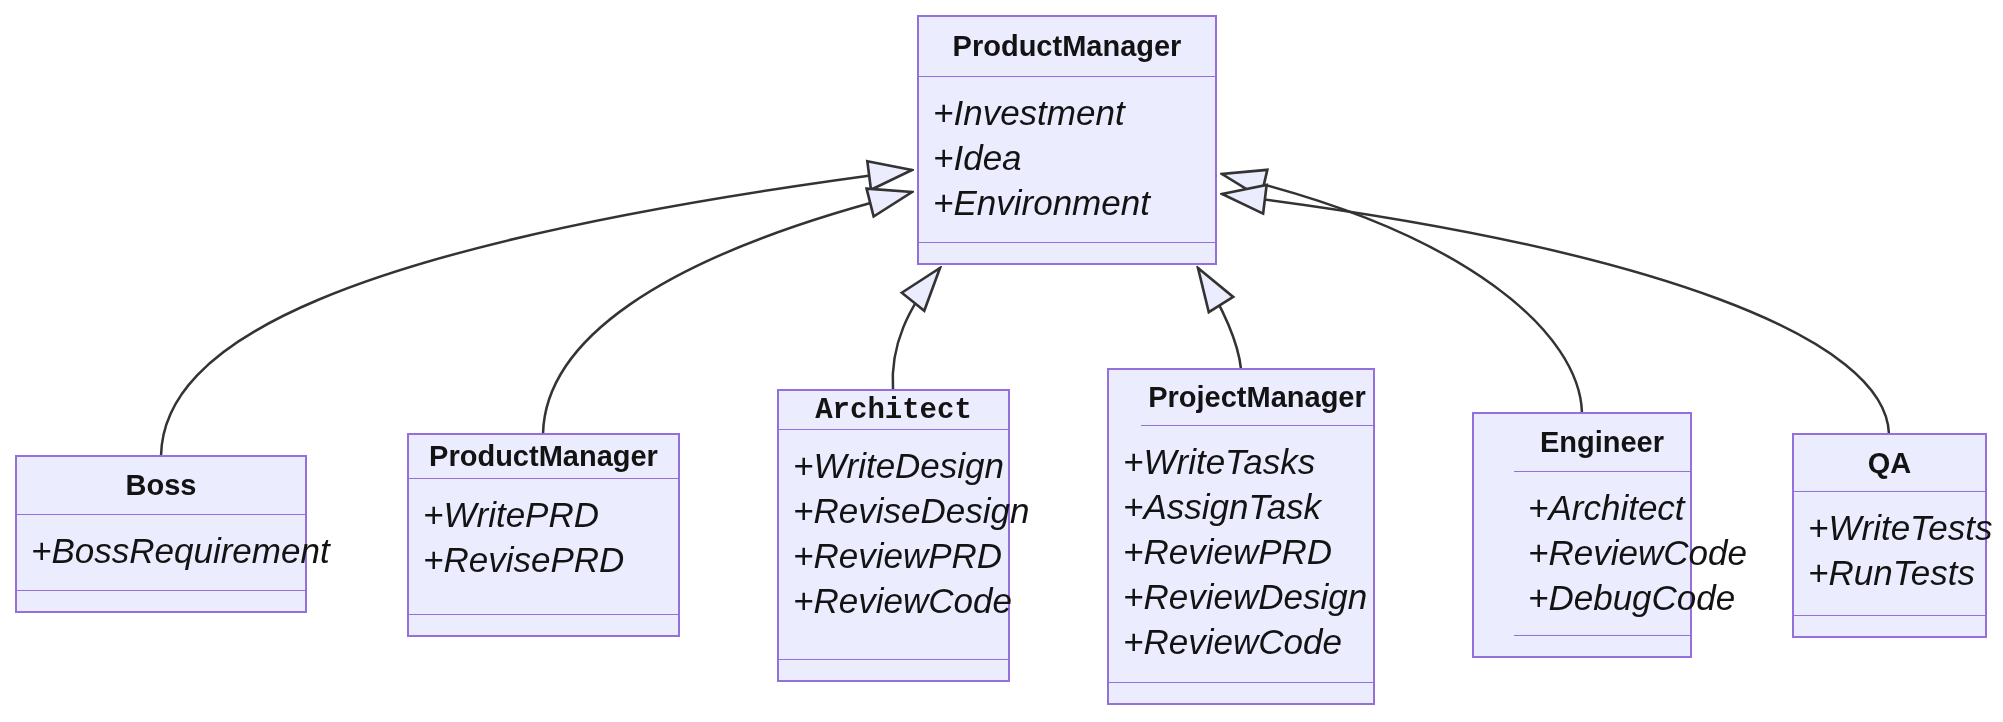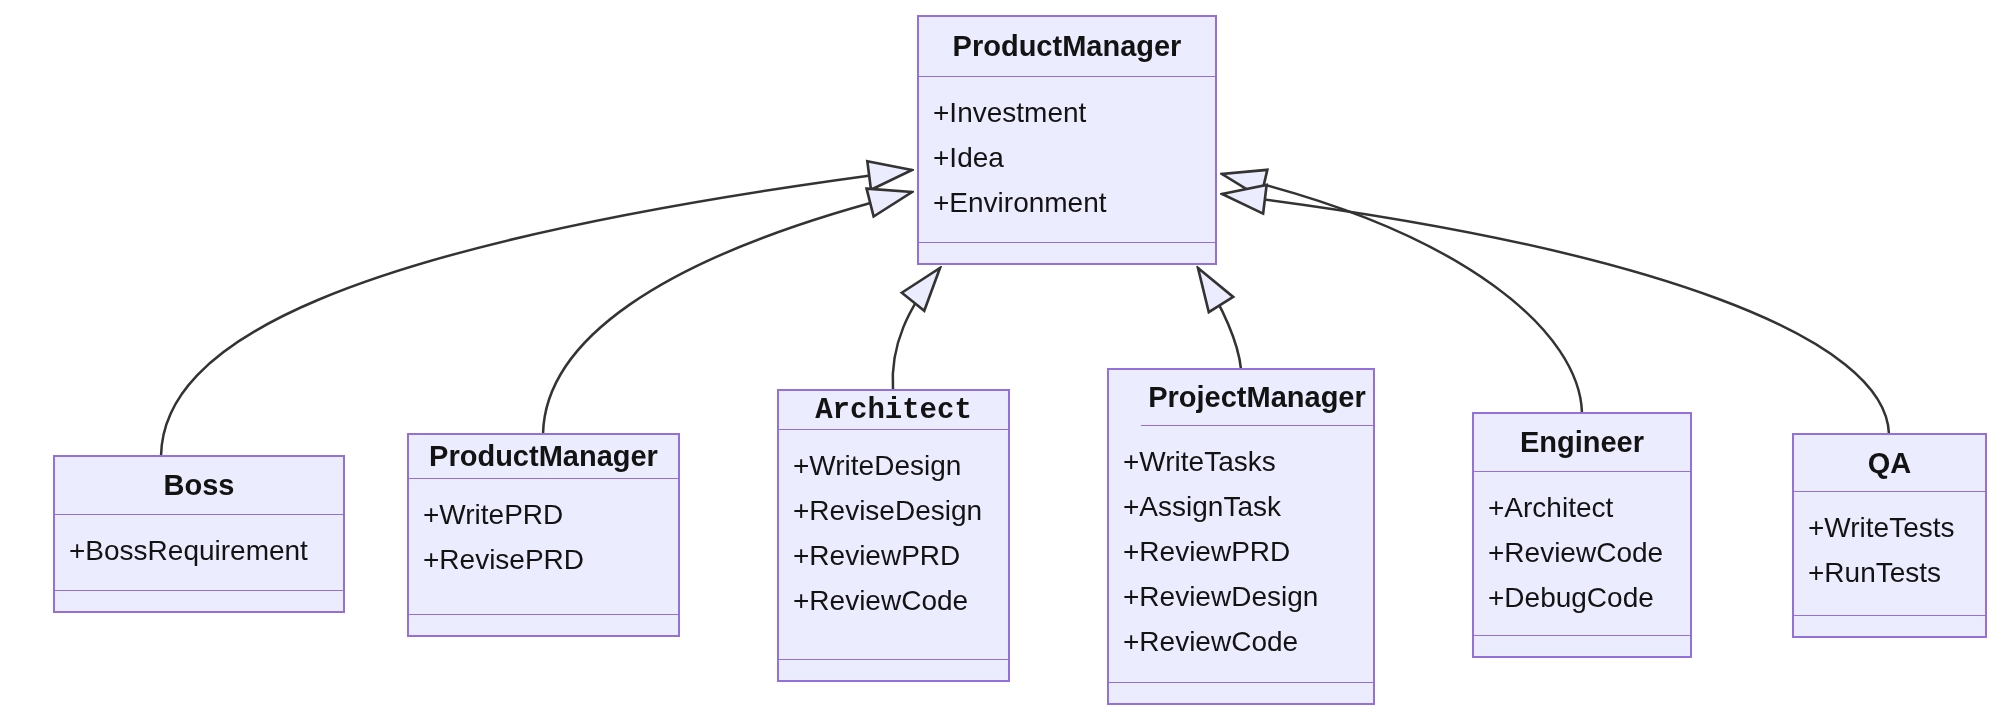--- a/index.html
+++ b/index.html
@@ -39,43 +39,44 @@
     justify-content: center;
     font-weight: bold;
     font-size: 29px;
     letter-spacing: 0px;
   }
   .cls-members {
     box-sizing: border-box;
     flex: 1;
     border-bottom: 1.5px solid #9370DB;
     padding: 13px 8px 13px 14px;
-    font-size: 28px;
+    font-size: 35px;
+    font-style: italic;
   }
   .member {
     height: 45px;
     line-height: 45px;
     white-space: nowrap;
   }
   .cls-footer {
     height: 20px;
     flex: none;
   }
   
   #box-softwarecompany { left: 917px; top: 15px;  width: 300px; height: 250px; }
   #box-softwarecompany .cls-title { height: 60px; }
-  #box-boss            { left: 15px;  top: 455px; width: 292px; height: 158px; margin-left: 38px; }
+  #box-boss            { left: 15px;  top: 455px; width: 292px; height: 158px; }
   #box-boss .cls-title { height: 58px; }
   #box-productmanager  { left: 407px; top: 433px; width: 273px; height: 204px; }
   #box-productmanager .cls-title { height: 44px; }
   #box-architect       { left: 777px; top: 389px; width: 233px; height: 293px; }
   #box-architect .cls-title { height: 39px; font-family: Liberation Mono, monospace; }
   #box-projectmanager  { left: 1107px; top: 368px; width: 268px; height: 337px; }
   #box-projectmanager .cls-title { height: 56px; margin-left: 32px; }
-  #box-engineer        { left: 1472px; top: 412px; width: 220px; height: 246px; }
+  #box-engineer        { left: 1472px; top: 412px; width: 220px; height: 246px; padding-left: 40px; }
   #box-engineer .cls-title { height: 58px; }
   #box-qa              { left: 1792px; top: 433px; width: 195px; height: 205px; }
   #box-qa .cls-title   { height: 57px; }
   .edge {
     fill: none;
     stroke: #333333;
     stroke-width: 2.5px;
   }
 </style>
 </head>

